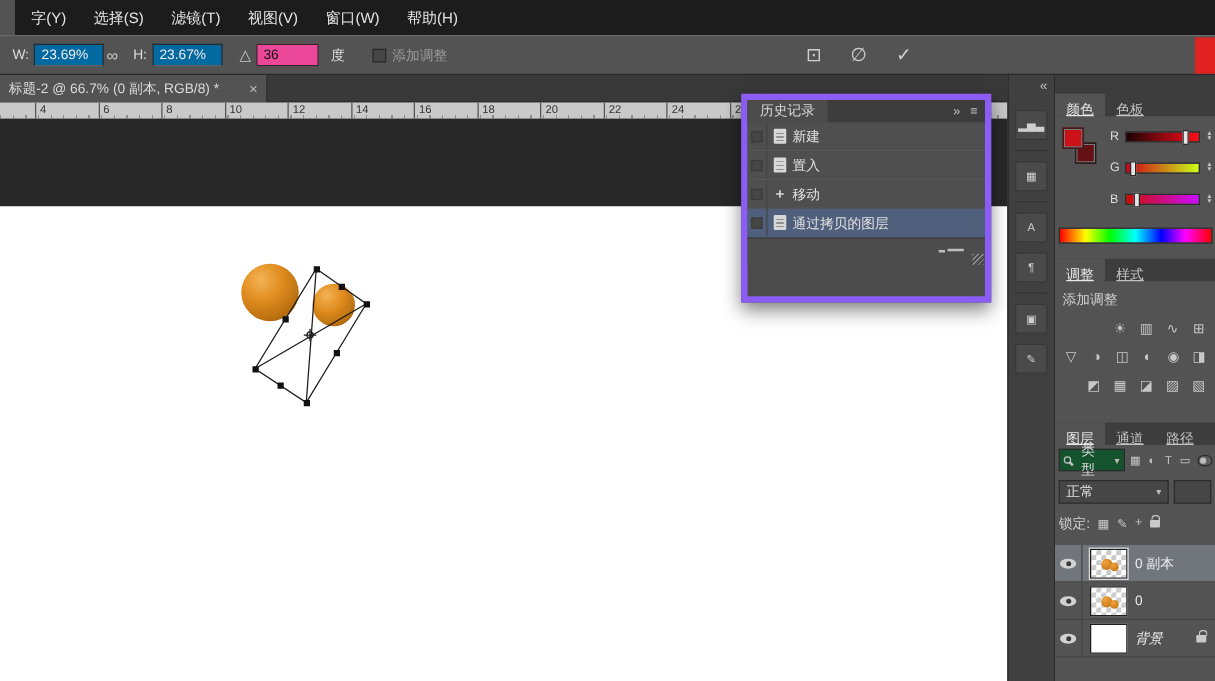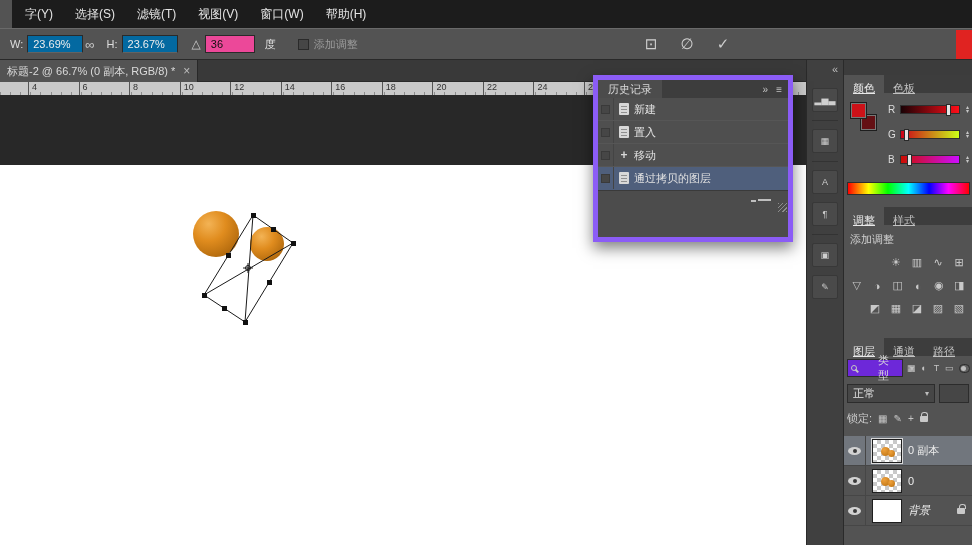--- a/index.html
+++ b/index.html
@@ -18,21 +18,21 @@
   .link-ic { margin:0 2px; color:#c9c9c9; font-size:13px; }
   .angle-ic { margin:0 4px 0 14px; color:#c9c9c9; font-size:12px; }
   .cb { width:11px; height:11px; background:#464646; border:1px solid #2a2a2a; margin:0 5px 0 18px; }
   .grayed { color:#9a9a9a; }
   .opt-icons { position:absolute; left:640px; top:0; height:100%; display:flex; align-items:center; gap:14px; }
   .opt-icon { font-size:15px; color:#cfcfcf; width:22px; text-align:center; }
   .red-indicator { position:absolute; left:956px; top:1px; width:16px; height:29px; background:#e02321; }
 
   
   .tabbar { position:absolute; left:0; top:60px; width:806px; height:22px; background:#393939; display:flex; border-bottom:1px solid #2a2a2a; }
-  .doc-tab { background:#535353; height:22px; line-height:22px; padding:0 7px; font-size:11px; color:#dadada; border-right:1px solid #282828; display:flex; align-items:center; gap:8px; }
+  .doc-tab { background:#535353; height:22px; line-height:22px; padding:0 7px; font-size:11px; color:#dadada; border-right:1px solid #282828; display:flex; align-items:center; gap:24px; }
   .tab-close { color:#bdbdbd; font-size:12px; }
 
   
   .ruler { position:absolute; left:0; top:82px; width:806px; height:13px; background:#c9c9c9; color:#333; font-size:9px; display:flex; overflow:hidden;
     background-image:repeating-linear-gradient(to right,#8d8d8d 0 1px,transparent 1px 10.1px);
     background-size:100% 3px; background-position:0 100%; background-repeat:no-repeat; }
   .rspace { width:28px; flex:none; }
   .rmark { width:50.55px; flex:none; border-left:1px solid #555; padding-left:3px; line-height:11px; }
 
   
@@ -96,21 +96,21 @@
 
   
   .adj-content { height:113px; padding:5px 4px; }
   .adj-label { color:#cfcfcf; font-size:11px; margin:2px 2px 8px; }
   .adj-row { display:flex; justify-content:flex-end; gap:3px; margin-bottom:8px; }
   .adj-ic { width:18px; height:15px; color:#c8c8c8; font-size:11px; display:flex; align-items:center; justify-content:center; }
 
   
   .layers-content { position:relative; height:171px; }
   .lfilter { position:absolute; left:3px; top:3px; height:18px; display:flex; align-items:center; gap:4px; width:123px; }
-  .lfilter-dd { height:18px; width:56px; background:#6d28d9; border:1px solid #2c2c2c; display:flex; align-items:center; gap:21px; padding:0 3px; }
+  .lfilter-dd { height:18px; width:56px; background:#14532d; border:1px solid #2c2c2c; display:flex; align-items:center; gap:8px; padding:0 3px; }
   .mag { width:6px; height:6px; border:1.5px solid #c5c5c5; border-radius:50%; position:relative; flex:none; }
   .mag::after { content:''; position:absolute; width:4px; height:1.5px; background:#c5c5c5; transform:rotate(45deg); right:-3px; bottom:-1px; }
   .lfilter-ic { font-size:9px; color:#c5c5c5; width:10px; text-align:center; }
   .toggle { width:13px; height:9px; border:1px solid #2b2b2b; background:#606060; border-radius:5px; position:relative; margin-left:1px; }
   .toggle::after { content:''; position:absolute; left:1px; top:1px; width:5px; height:5px; border-radius:50%; background:#bdbdbd; }
   .blend-row { position:absolute; left:3px; top:28px; display:flex; gap:4px; }
   .blend-dd { width:88px; height:19px; background:#464646; border:1px solid #2c2c2c; display:flex; align-items:center; padding:0 5px; color:#e2e2e2; }
   .blend-dd .arr { margin-left:auto; font-size:8px; color:#bdbdbd; }
   .opacity-stub { width:30px; height:19px; background:#464646; border:1px solid #2c2c2c; }
   .lock-row { position:absolute; left:3px; top:55px; display:flex; align-items:center; gap:6px; color:#cfcfcf; }

